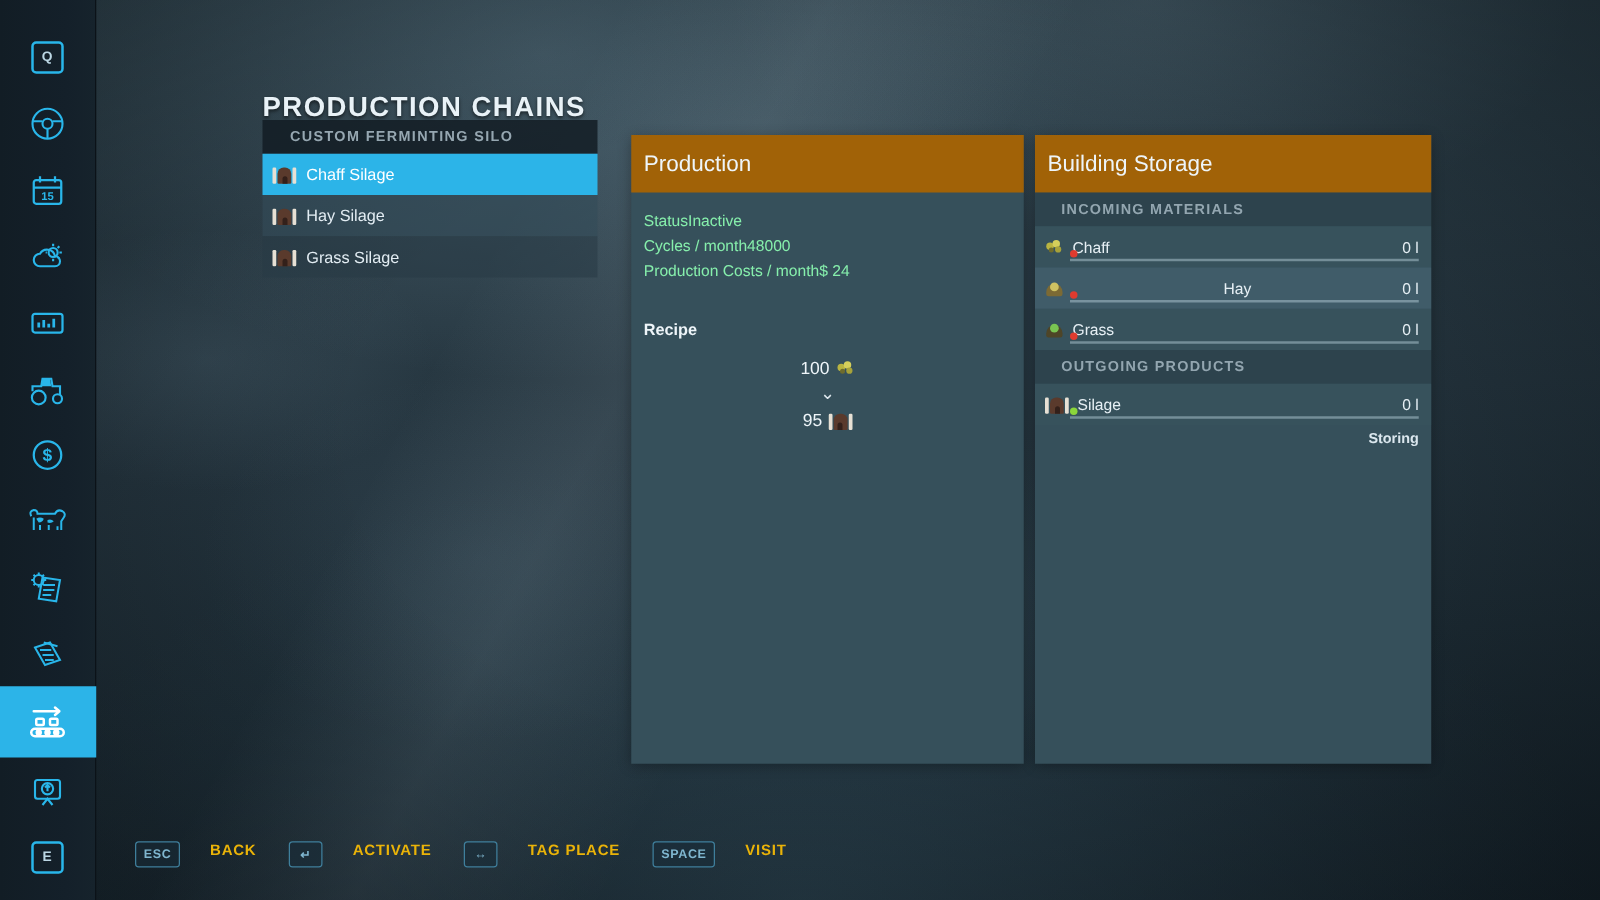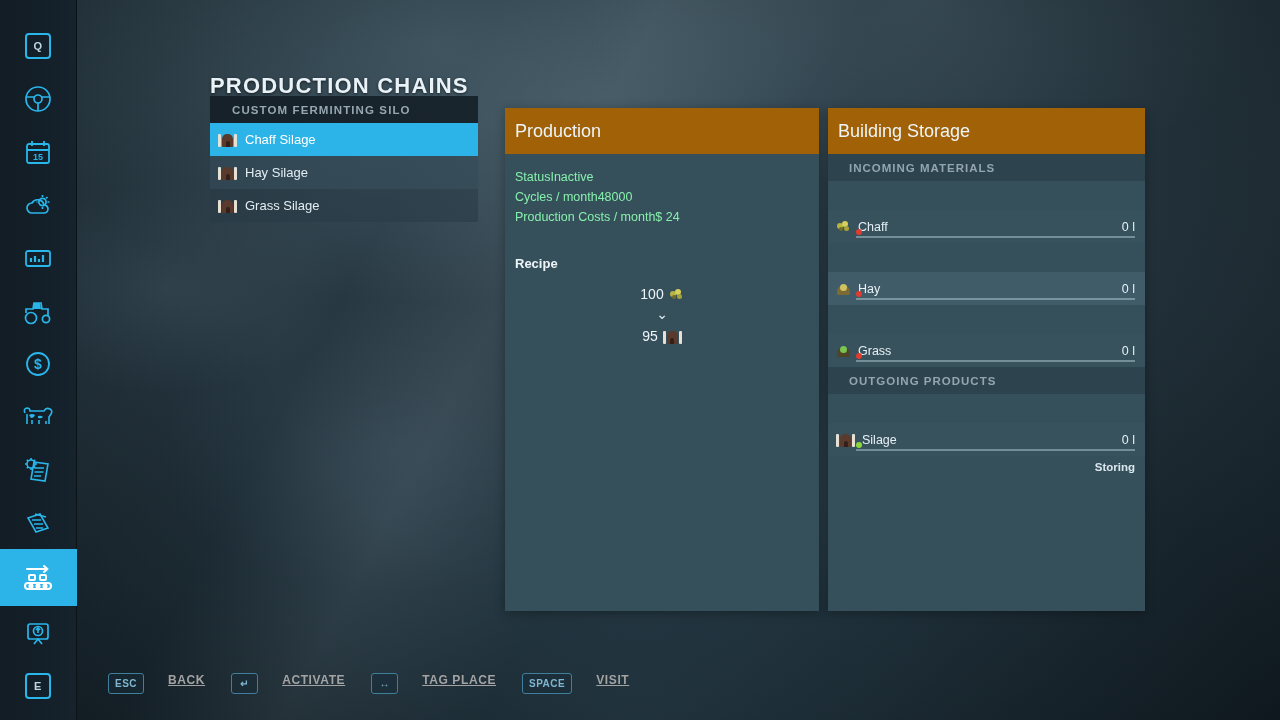--- a/index.html
+++ b/index.html
@@ -194,23 +194,22 @@
     background: rgba(26,40,48,0.30);
     color: #93a6b0;
     font-size: 11.5px; font-weight: bold; letter-spacing: 1px;
     display: flex; align-items: center; padding-left: 21px;
   }
   .store-row {
     height: 33px; position: relative;
     padding: 0 10px 0 8px;
     display: flex; align-items: center;
     background: rgba(58,84,96,0.40);
-    margin-top: 29px;
-  }
-  .store-row.alt { background: rgba(74,104,118,0.52); }
+  }
+  .store-row.alt { background: rgba(74,104,118,0.52); text-align: center; }
   .store-row .name {
     margin-left: 7px; font-size: 12.5px; color: #e6eff4; flex: 1;
   }
   .store-row .amount { font-size: 12.5px; color: #e6eff4; }
   .fill-track {
     position: absolute; left: 28px; right: 10px; bottom: 5px;
     height: 2px; background: rgba(190,214,226,0.45);
   }
   .fill-dot {
     position: absolute; left: 0; bottom: 3px;
@@ -231,21 +230,21 @@
   }
   .help-item { display: flex; align-items: flex-start; gap: 24px; }
   .help-key {
     min-width: 27px; height: 21px; padding: 0 6px;
     border: 1.5px solid #3f7f9c; border-radius: 3px;
     background: rgba(24,44,56,0.55);
     display: flex; align-items: center; justify-content: center;
     color: #7fb6cf; font-size: 10px; font-weight: bold; letter-spacing: .5px;
   }
   .help-label {
-    color: #a3a3a3; font-size: 12px; font-weight: bold; letter-spacing: .6px; text-decoration: underline;
+    color: #eab308; font-size: 12px; font-weight: bold; letter-spacing: .6px;
   }
 </style>
 </head>
 <body>
 
 <div class="backdrop"></div>
 <div class="vignette"></div>
 
 <div class="rail">
 

